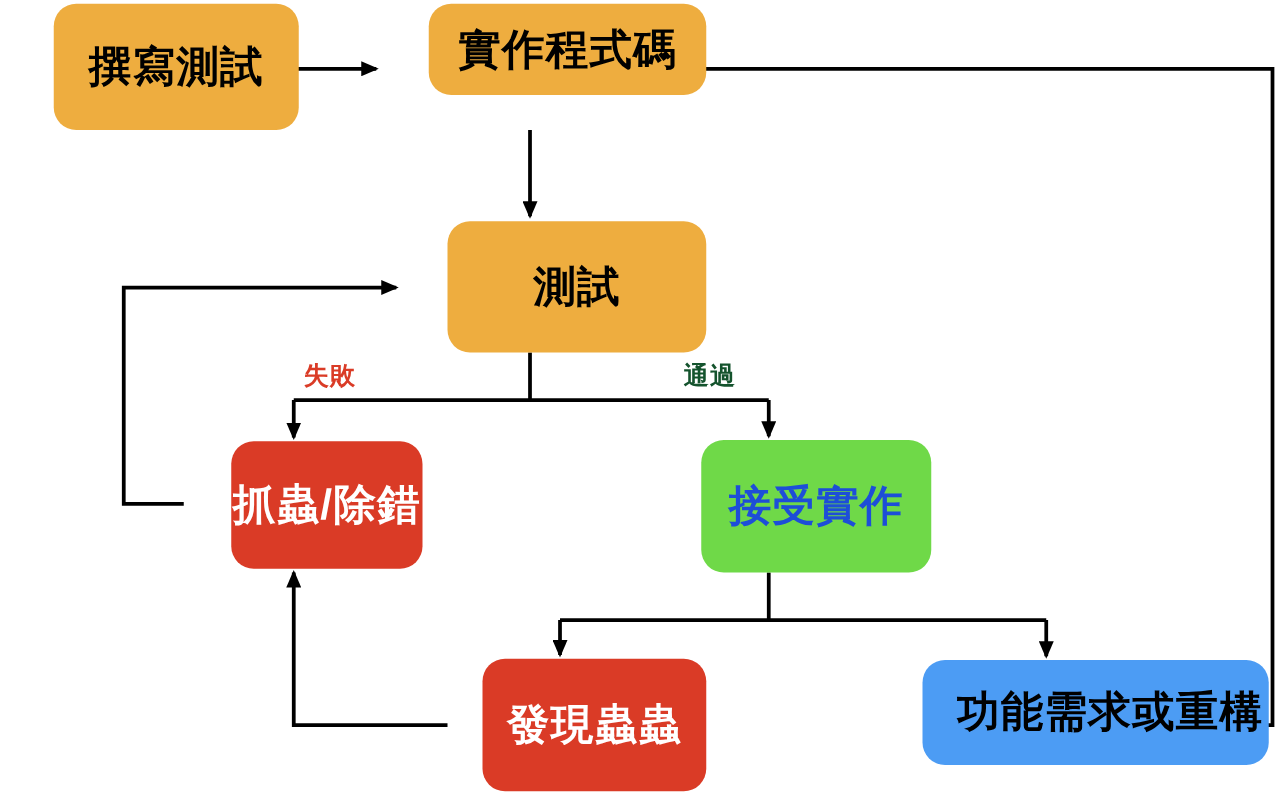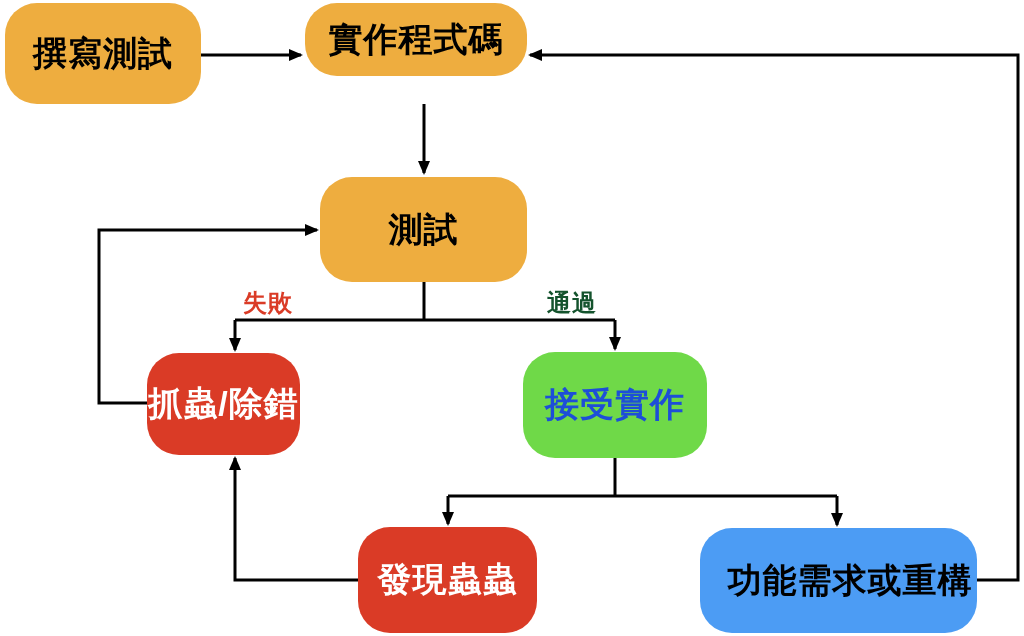--- a/index.html
+++ b/index.html
@@ -25,37 +25,38 @@
   .edges-svg path {
     fill: none;
     stroke: #000000;
     stroke-width: 3;
   }
   .node {
     position: absolute;
     display: flex;
     align-items: center;
     justify-content: center;
-    border-radius: 32px;
+    border-radius: 18px;
     font-size: 34px;
     font-weight: bold;
     letter-spacing: 1px;
     text-align: center;
     box-sizing: border-box;
+    margin-left: 38px;
   }
   #node-write-tests      { left: 5px;   top: 3px;   width: 196px; height: 101px; }
   #node-implement-code   { left: 305px; top: 3px;   width: 222px; height: 73px; }
   #node-test             { left: 320px; top: 177px; width: 207px; height: 105px; }
   #node-debug            { left: 147px; top: 353px; width: 153px; height: 102px; }
   #node-accept           { left: 523px; top: 352px; width: 184px; height: 106px; }
-  #node-found-bugs       { left: 358px; top: 527px; width: 179px; height: 106px; }
-  #node-feature-refactor { left: 700px; top: 528px; width: 277px; height: 105px; padding-left: 23px; }
+  #node-found-bugs       { left: 348px; top: 527px; width: 179px; height: 106px; }
+  #node-feature-refactor { left: 700px; top: 528px; width: 277px; height: 84px; padding-left: 23px; }
   .edge-label {
     position: absolute;
-    font-size: 24px;
+    font-size: 20px;
     font-weight: 600;
     letter-spacing: 1px;
     white-space: nowrap;
   }
   #label-fail { left: 243px; top: 287px; }
   #label-pass { left: 547px; top: 287px; }
 </style>
 </head>
 <body>
 

